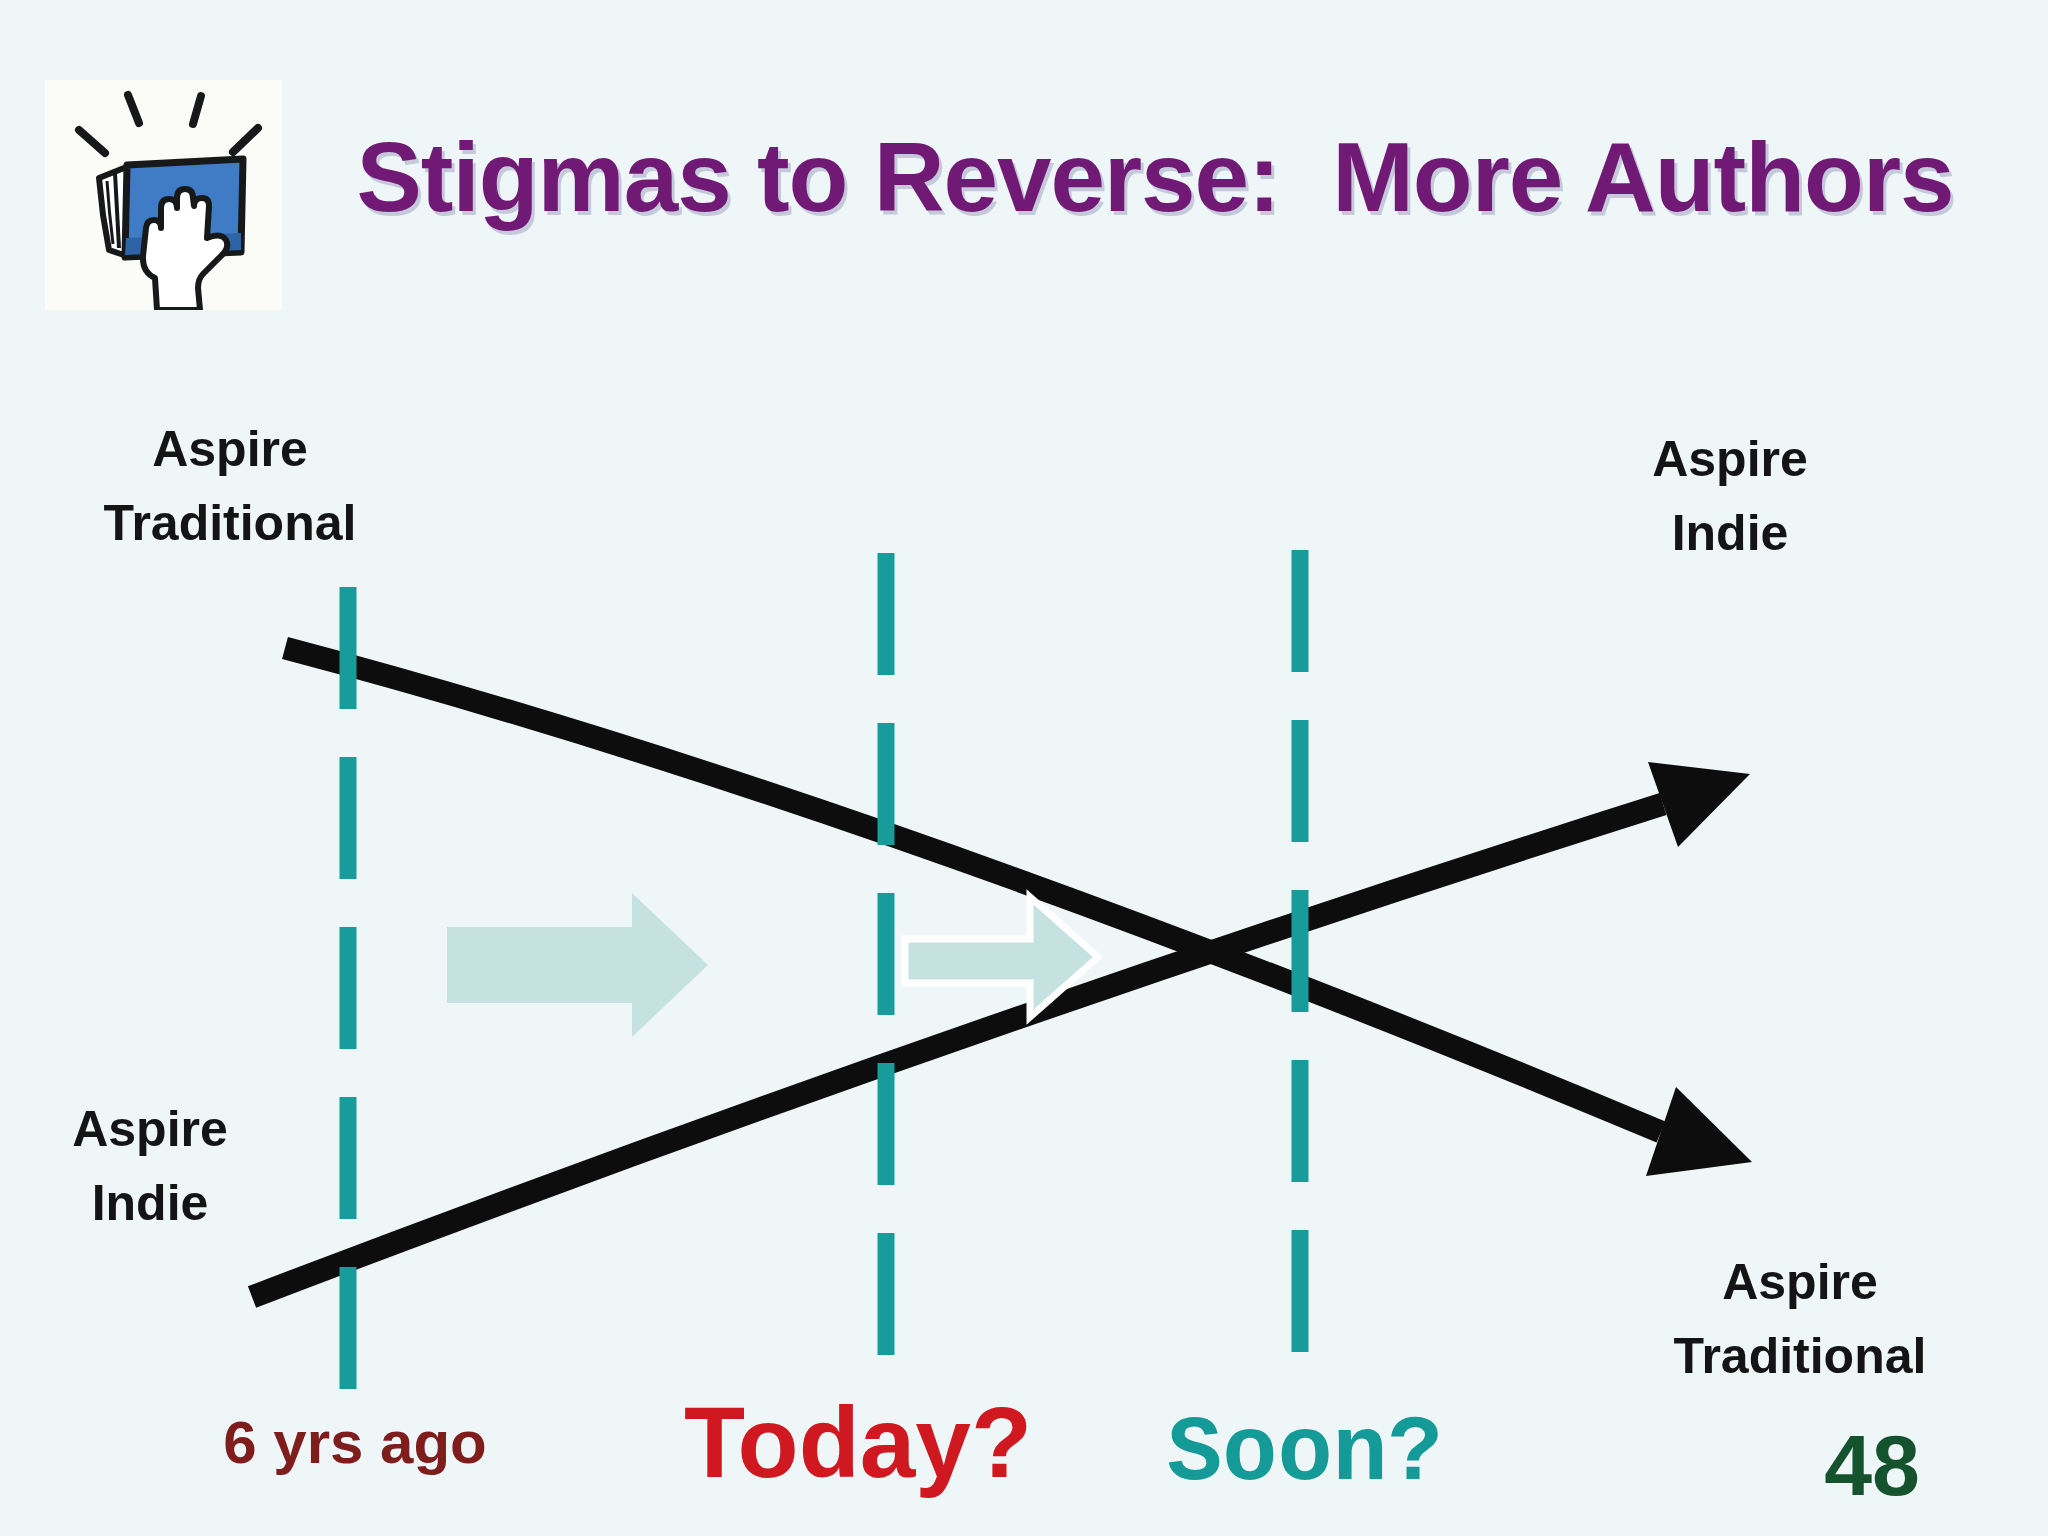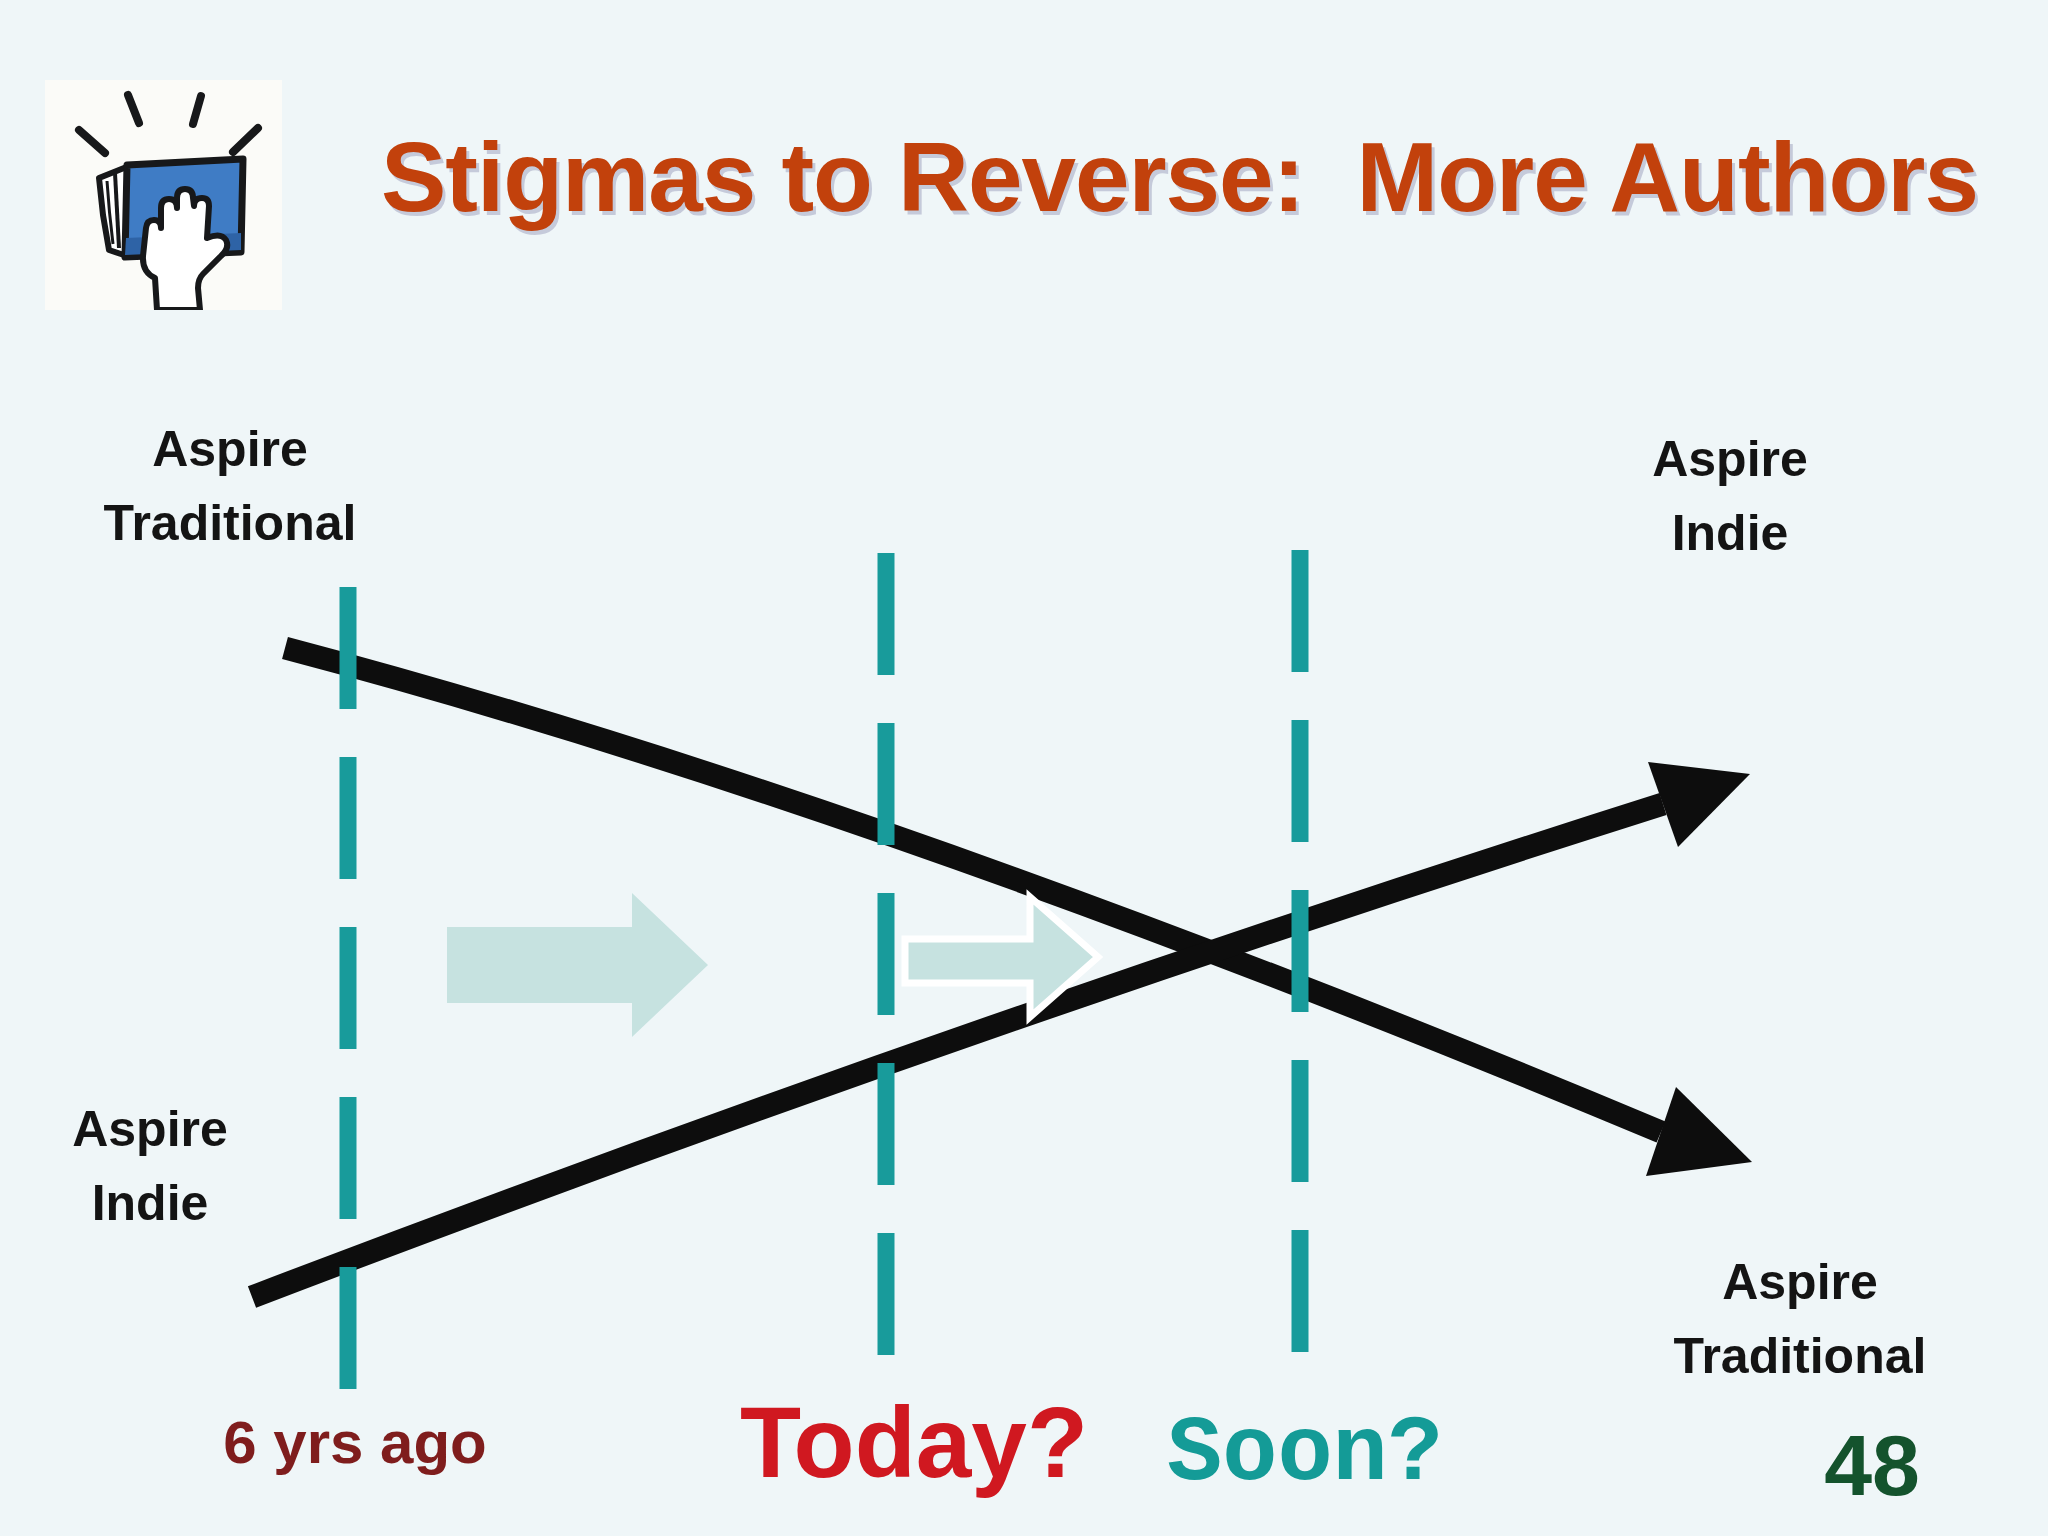--- a/index.html
+++ b/index.html
@@ -6,37 +6,37 @@
   .slide {
     position:relative;
     width:2048px; height:1536px;
     background:#EFF6F8;
     font-family:"Liberation Sans", sans-serif;
     overflow:hidden;
   }
   .layer { position:absolute; left:0; top:0; }
   .icon-box { position:absolute; left:45px; top:80px; width:237px; height:230px; }
   .title {
-    position:absolute; left:308px; top:110px; width:1670px;
-    text-align:right; color:#c2410c; font-weight:bold;
+    position:absolute; left:320px; top:110px; width:1670px;
+    text-align:center; color:#701a75; font-weight:bold;
     font-size:98px; line-height:134px; letter-spacing:-1px;
     text-shadow:3px 4px 0 rgba(90,90,140,0.28);
   }
   .tline { white-space:pre; }
   .corner-label {
     position:absolute; text-align:center; font-weight:bold;
     color:#141414; font-size:50px; line-height:74px;
   }
   .lbl-tl { left:20px;   top:412px;  width:420px; }
   .lbl-tr { left:1520px; top:422px;  width:420px; }
   .lbl-bl { left:0px;    top:1092px; width:300px; }
   .lbl-br { left:1590px; top:1245px; width:420px; }
   .time-label { position:absolute; text-align:center; font-weight:bold; }
   .time-past   { left:105px;  top:1408px; width:500px; font-size:60px;  color:#7f1d1d; }
-  .time-today  { left:664px;  top:1385px; width:500px; font-size:100px; color:#D01820; }
+  .time-today  { left:608px;  top:1385px; width:500px; font-size:100px; color:#D01820; }
   .time-soon   { left:1055px; top:1402px; width:500px; font-size:92px;  color:#149B97;font-family:Liberation Mono, monospace; }
   .page-number {
     position:absolute; left:1772px; top:1416px; width:200px;
     text-align:center; font-weight:bold; font-size:86px; color:#14532d;
   }
 </style>
 </head>
 <body>
 
 <div class="slide">

